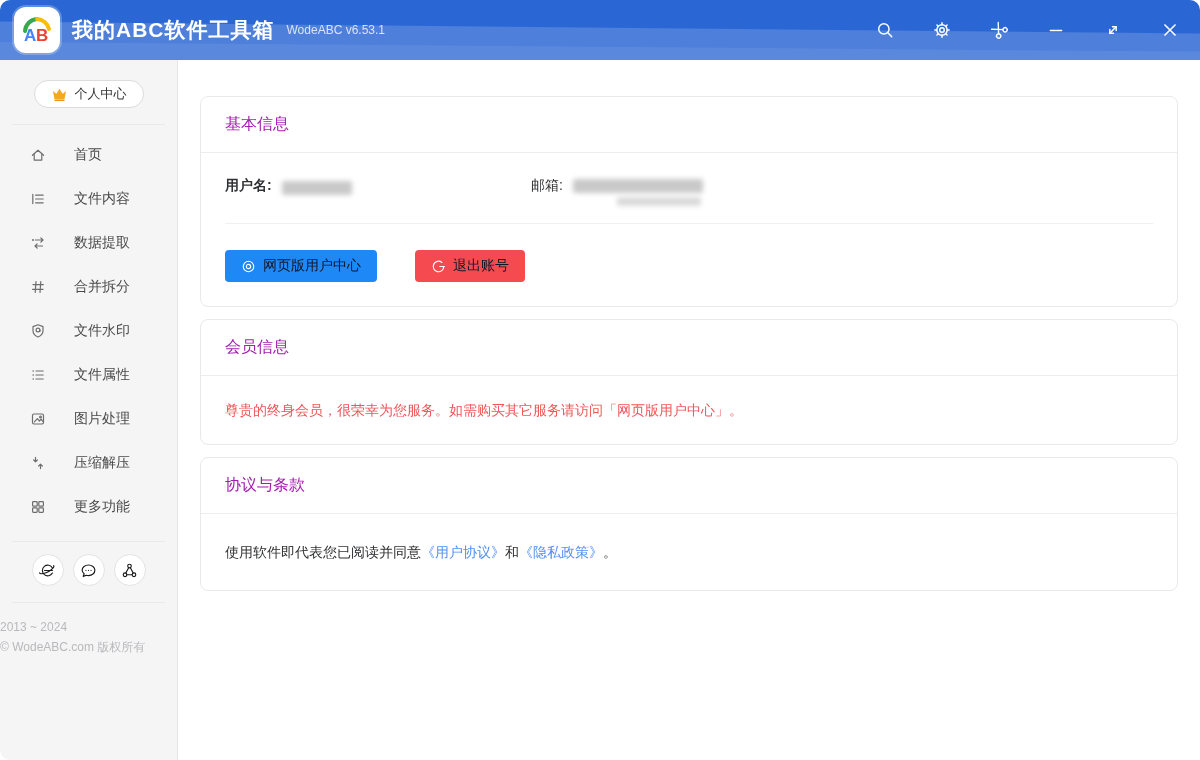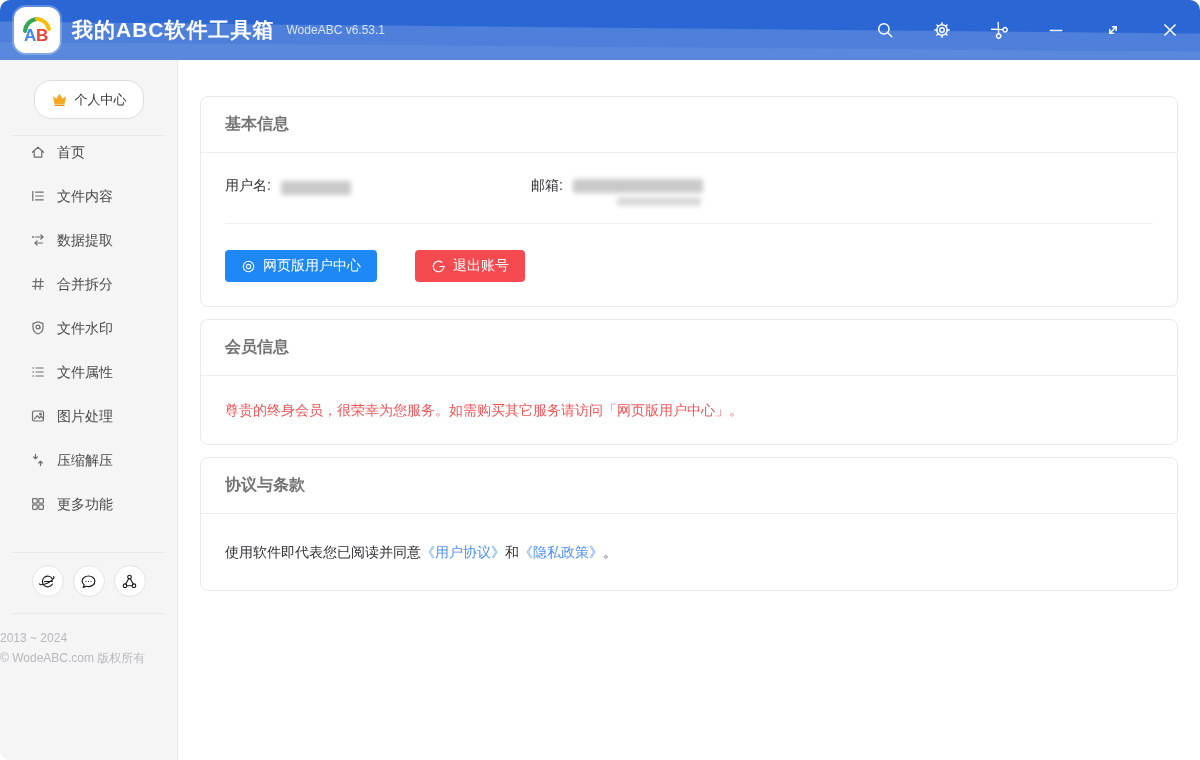--- a/index.html
+++ b/index.html
@@ -16,47 +16,47 @@
   .logo { position:relative; width:46px; height:46px; margin-left:14px; background:#fff; border-radius:12px;
           display:flex; align-items:center; justify-content:center; flex:0 0 auto; box-shadow:0 0 0 2px rgba(255,255,255,.25);}
   .app-title { position:relative; color:#fff; font-size:21px; font-weight:700; margin-left:12px; letter-spacing:1px; }
   .app-version { position:relative; color:rgba(255,255,255,.78); font-size:12px; margin-left:12px; }
   .tb-icons { position:relative; margin-left:auto; display:flex; align-items:center; gap:37px; padding-right:20px; }
   .tb-btn { width:20px; height:20px; display:flex; align-items:center; justify-content:center; cursor:pointer; }
 
   
   .shell { display:flex; height:700px; }
   .sidebar { width:178px; background:#f5f5f6; border-right:1px solid #e7e7e9; display:flex; flex-direction:column; flex:0 0 auto; }
-  .pill { margin:20px auto 0; height:39px; padding:0 16px; background:#fff; border:1px solid #dcdcdc;
+  .pill { margin:20px auto 0; height:28px; padding:0 16px; background:#fff; border:1px solid #dcdcdc;
           border-radius:17px; display:flex; align-items:center; gap:7px; cursor:pointer; }
   .pill-label { font-size:13px; color:#333; }
   .sb-divider { height:1px; background:#e9e9ea; margin:16px 12px 0; }
   .nav { margin-top:8px; }
-  .nav-item { height:44px; display:flex; gap:11px; padding-left:30px; cursor:pointer; }
+  .nav-item { height:44px; display:flex; align-items:center; gap:28px; padding-left:30px; cursor:pointer; }
   .nav-label { font-size:14px; color:#4a4a4a; }
   .sb-circles { display:flex; justify-content:center; gap:9px; margin-top:12px; }
   .circle-btn { width:32px; height:32px; border-radius:50%; background:#fff; border:1px solid #e3e3e4;
                 display:flex; align-items:center; justify-content:center; cursor:pointer; }
   .sb-footer { margin-top:14px; text-align:left; font-size:12px; color:#b9b9bc; line-height:20px; padding-bottom:10px; }
 
   
   .main { flex:1; background:#fff; padding:36px 22px 0; overflow:hidden; }
   .card { border:1px solid #e9e9eb; border-radius:8px; background:#fff; margin-bottom:12px; }
   .card-header { padding:17px 24px; border-bottom:1px solid #ededee; }
-  .card-title { font-size:16px; font-weight:700; color:#737373; }
+  .card-title { font-size:16px; font-weight:400; color:#a21caf; }
   .card-body { padding:24px; }
   .info-row { display:flex; align-items:center; font-size:14px; color:#303133; }
-  .info-col1 { width:306px; display:flex; align-items:flex-end; }
+  .info-col1 { width:306px; display:flex; align-items:flex-end;font-weight:bold; }
   .info-col2 { display:flex; align-items:center; position:relative;justify-content:center; }
   .info-label { margin-right:10px; }
   .redact { display:inline-block; height:14px; background:#c9c9c9; filter:blur(2.5px); border-radius:2px; }
   .redact-2 { position:absolute; left:86px; top:20px; width:84px; height:9px; background:#dadada; filter:blur(2.5px); border-radius:2px; }
   .body-divider { height:1px; background:#f0f0f1; margin:28px 0 0; }
   .btn-row { display:flex; gap:10px; margin-top:26px; }
-  .btn { height:32px; border:none; border-radius:4px; color:#ffffff; font-size:14px; padding:0 16px;
+  .btn { height:32px; border:none; border-radius:4px; color:#0f172a; font-size:14px; padding:0 16px;
          display:flex; align-items:center; gap:7px; cursor:pointer; font-family:inherit; }
   .btn-blue { background:#1e88f7; }
   .btn-red  { background:#f54a4f;margin-left:28px; }
   .member-text { font-size:14px; color:#f15558; line-height:20px; }
   .terms-text { font-size:14px; color:#303133; line-height:20px; }
   .link { color:#4f8ff8; cursor:pointer; }
   .terms-pad { padding:28px 24px; }
 </style>
 </head>
 <body>

